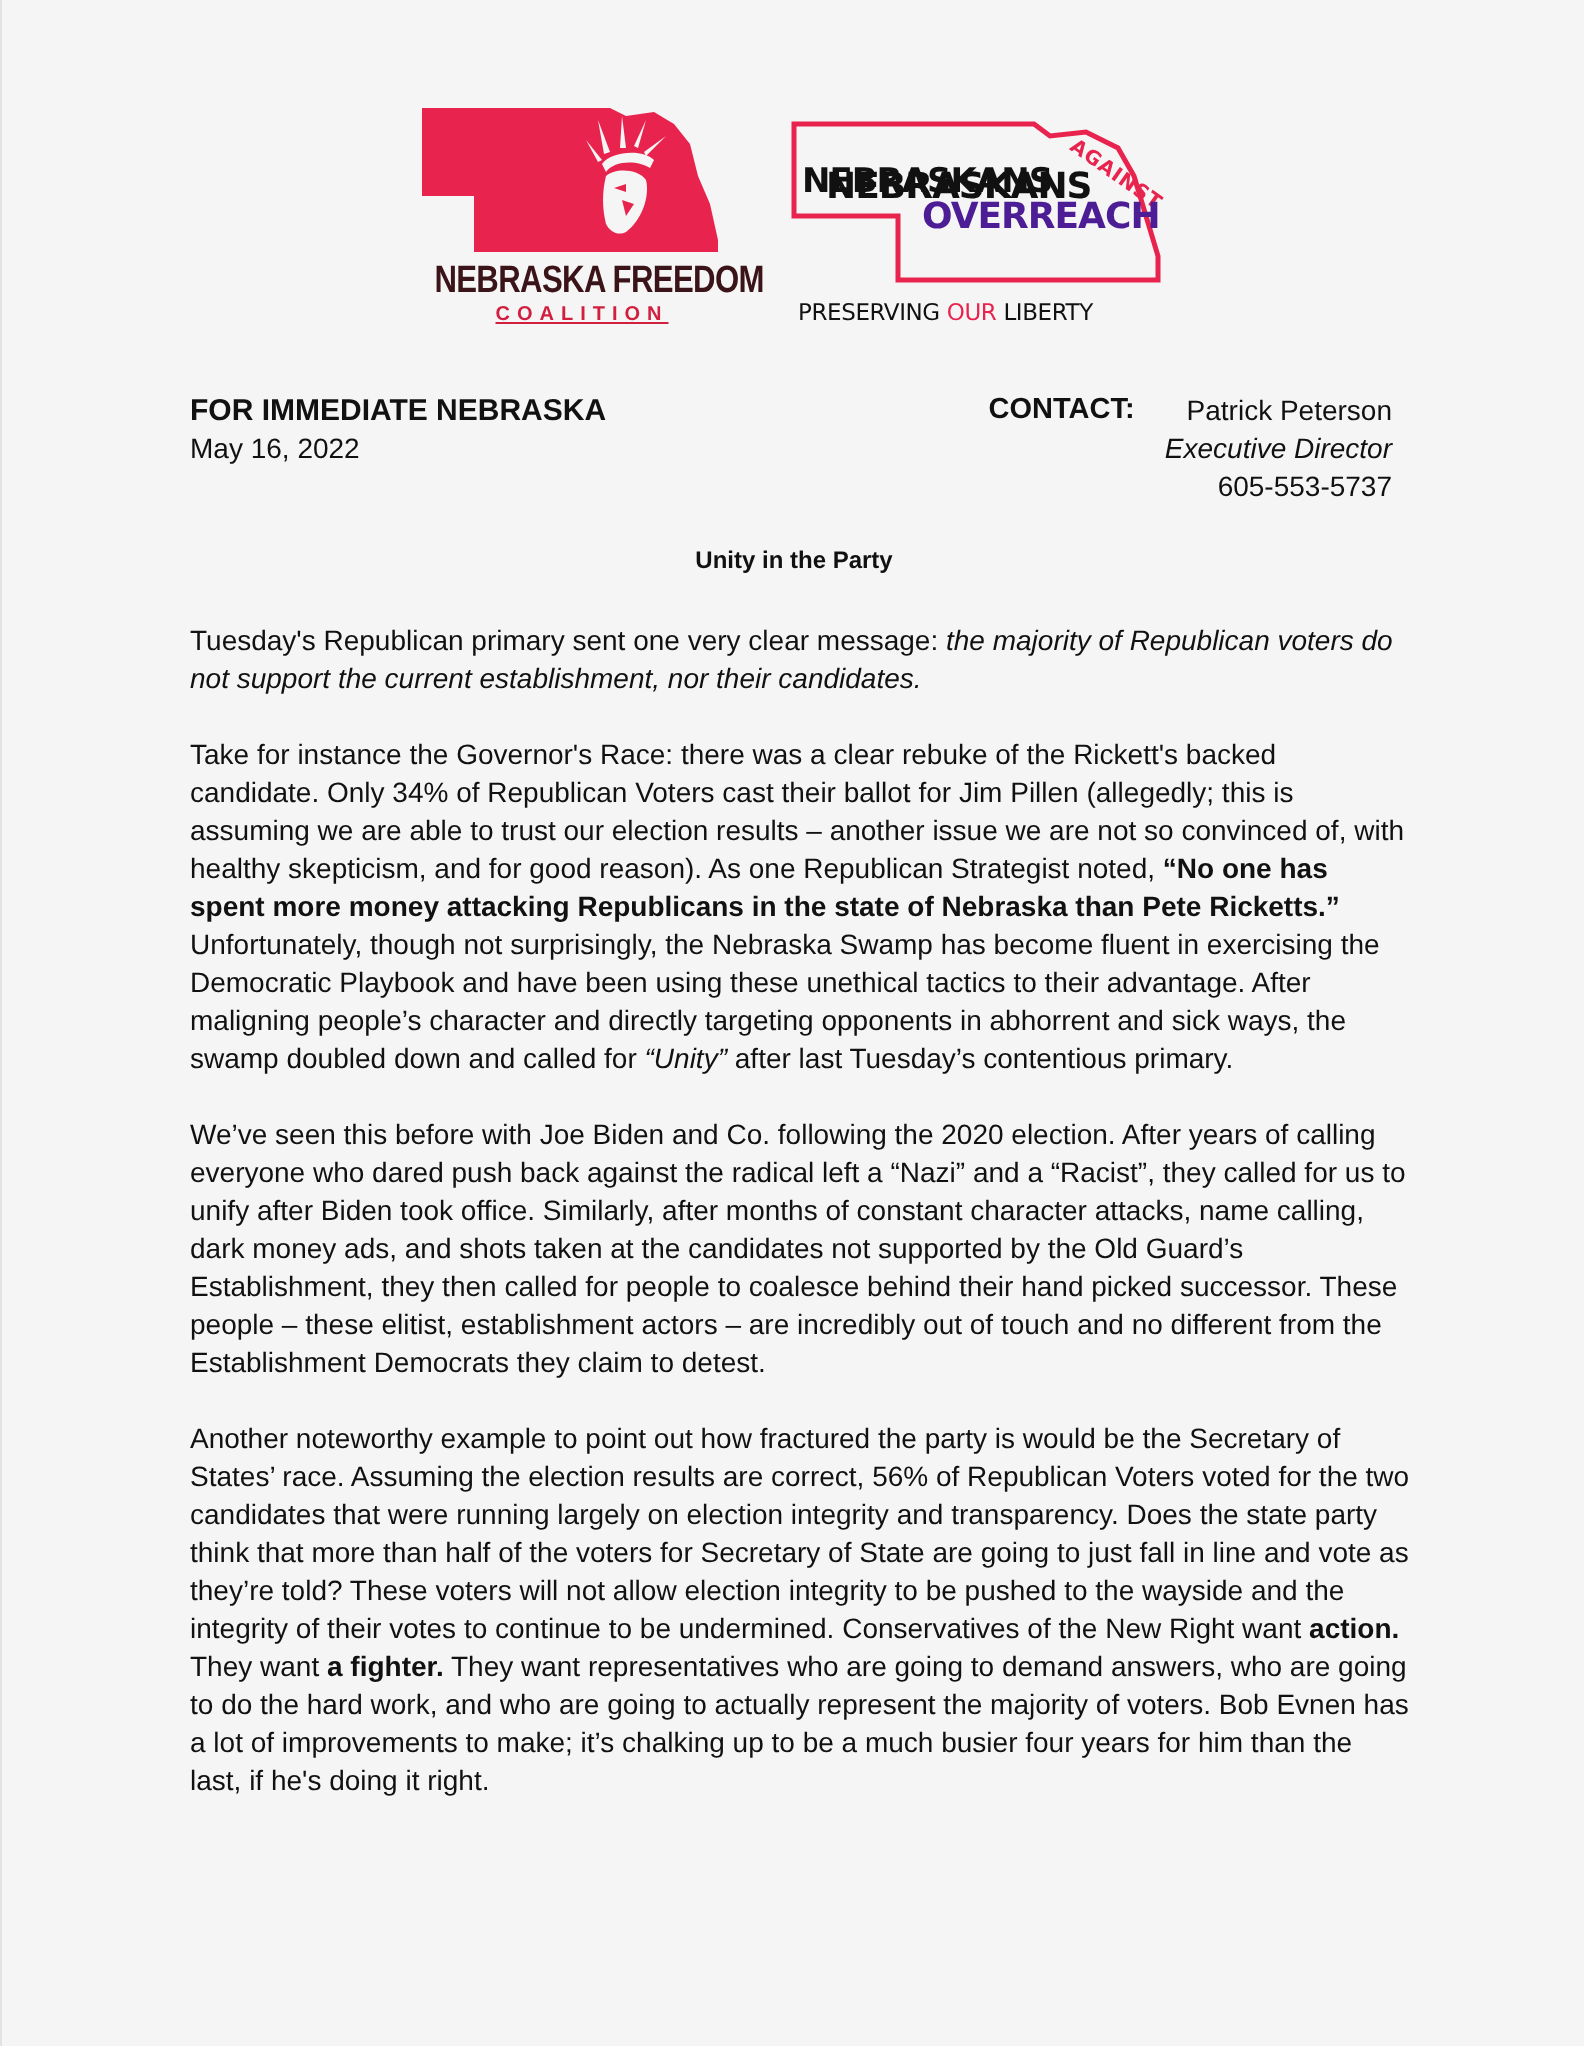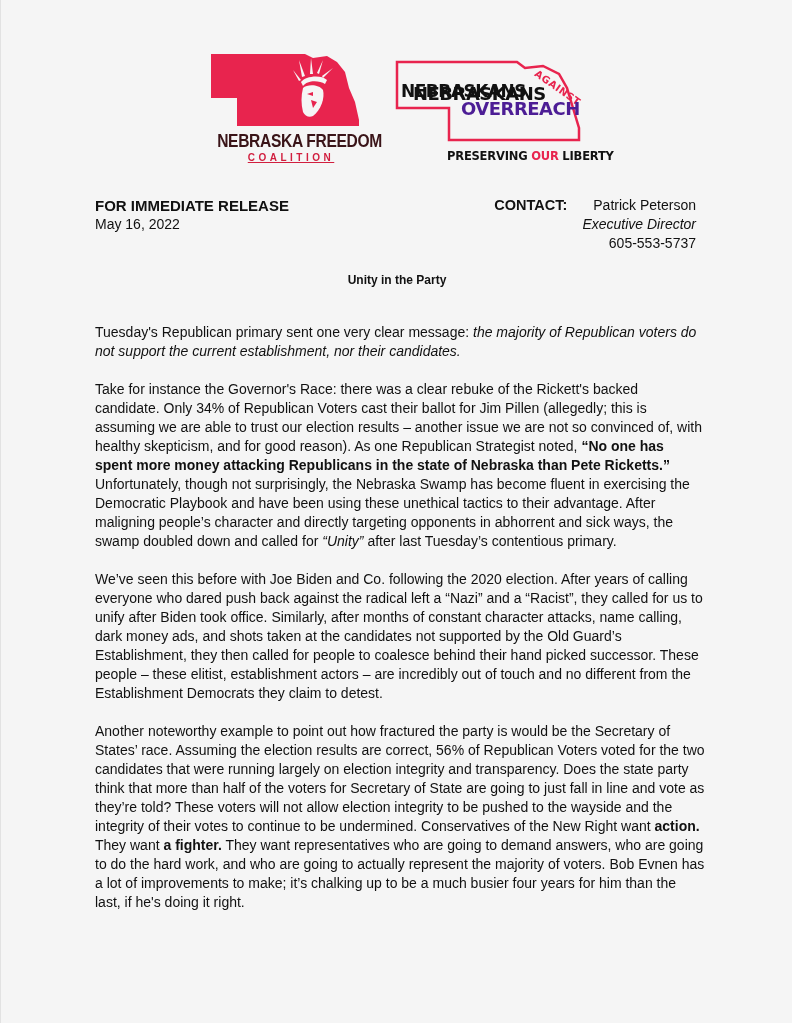--- a/index.html
+++ b/index.html
@@ -39,41 +39,41 @@
     .ngo-l1 { left: 20px; top: 7px; font-size: 18px; letter-spacing: -0.5px; margin-top: 20px; }
     .ngo-l2 { left: 8px; top: 25px; font-size: 17px; letter-spacing: -0.5px; }
     .ngo-l3 { left: 68px; top: 42px; font-size: 18px; color: #4c1d95; letter-spacing: -0.5px; }
     .ngo-against {
       position: absolute; left: 146px; top: 10px; font-size: 10px; font-weight: bold;
       color: #e8244e; transform: rotate(35deg); transform-origin: left top;
       font-family: "DejaVu Sans", sans-serif; letter-spacing: 0.5px;
     }
     .ngo-tag {
       position: absolute; left: 6px; top: 91px; font-family: "DejaVu Sans", sans-serif;
-      font-weight: bold; font-size: 11.5px; color: #111; letter-spacing: -0.2px; white-space: nowrap; margin-left: 48px;
+      font-weight: normal; font-size: 11.5px; color: #111; letter-spacing: -0.2px; white-space: nowrap;
     }
     .ngo-tag .our { color: #e8244e; }
 
     .hdr-left { position: absolute; left: 94px; top: 196px; }
     .release { font-weight: bold; font-size: 15px; line-height: 19px; }
     .date { font-size: 14px; line-height: 19px; }
     .hdr-right { position: absolute; right: 96px; top: 196px; text-align: right; font-size: 14px; line-height: 19px; }
     .contact-row { display: flex; justify-content: flex-end; gap: 0; }
     .contact-label { font-weight: bold; font-size: 14.5px; margin-right: 26px; }
     .contact-title { font-style: italic; }
 
     .doc-title {
       position: absolute; left: 0; width: 792px; top: 273px; text-align: center;
       font-weight: bold; font-size: 12px;
     }
     .body {
       position: absolute; left: 94px; top: 311px; width: 610px;
       font-size: 14px; line-height: 19px; color: #111;
     }
-    .body p { margin: 12px 0 19px 0; }
+    .body p { margin: 0 0 19px 0; }
     .body b { font-weight: bold; }
     .body i { font-style: italic; }
   </style>
 </head>
 <body>
 
 <div class="page">
 
   <div class="logos">
     <div class="logo-nfc">
@@ -103,21 +103,21 @@
       </svg>
       <div class="ngo-line ngo-l1">NEBRASKANS</div>
       <div class="ngo-against">AGAINST</div>
       <div class="ngo-line ngo-l2">NEBRASKANS</div>
       <div class="ngo-line ngo-l3">OVERREACH</div>
       <div class="ngo-tag"><span>PRESERVING </span><span class="our">OUR</span><span> LIBERTY</span></div>
     </div>
   </div>
 
   <div class="hdr-left">
-    <div class="release">FOR IMMEDIATE RELEASE</div>
+    <div class="release">FOR IMMEDIATE NEBRASKA</div>
     <div class="date">May 16, 2022</div>
   </div>
 
   <div class="hdr-right">
     <div class="contact-row">
       <span class="contact-label">CONTACT:</span>
       <span>Patrick Peterson</span>
     </div>
     <div class="contact-title">Executive Director</div>
     <div>605-553-5737</div>

